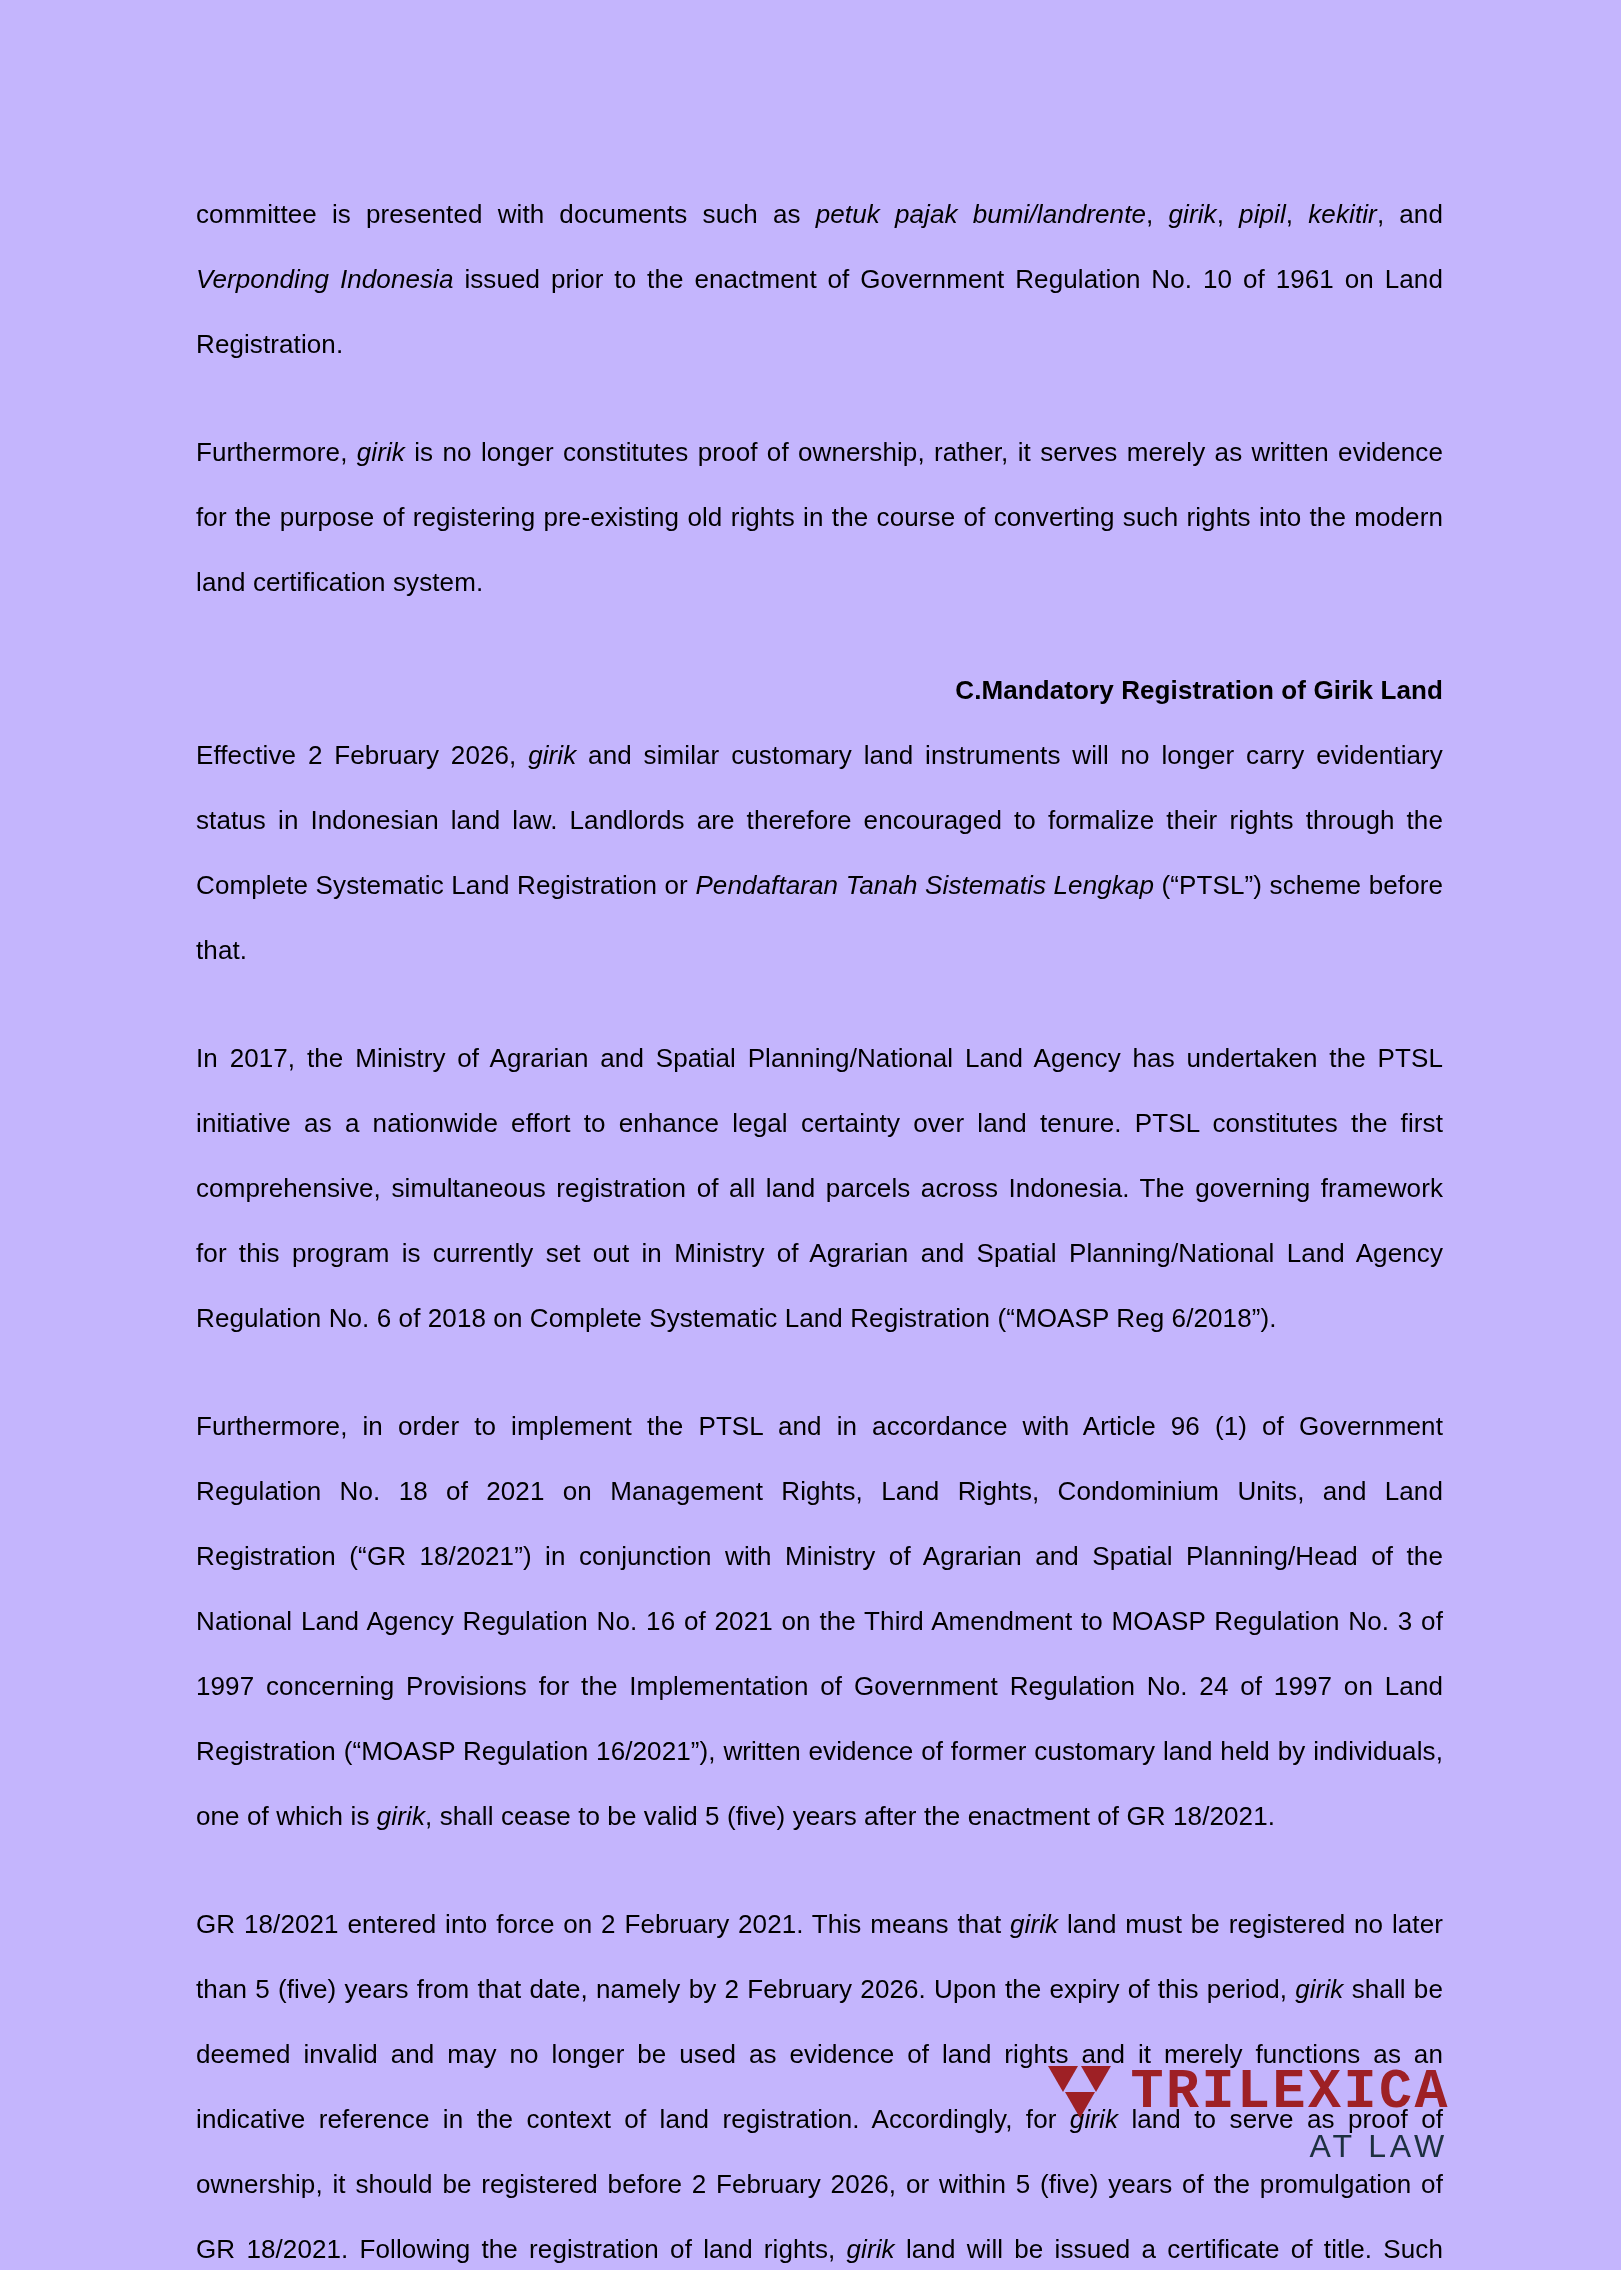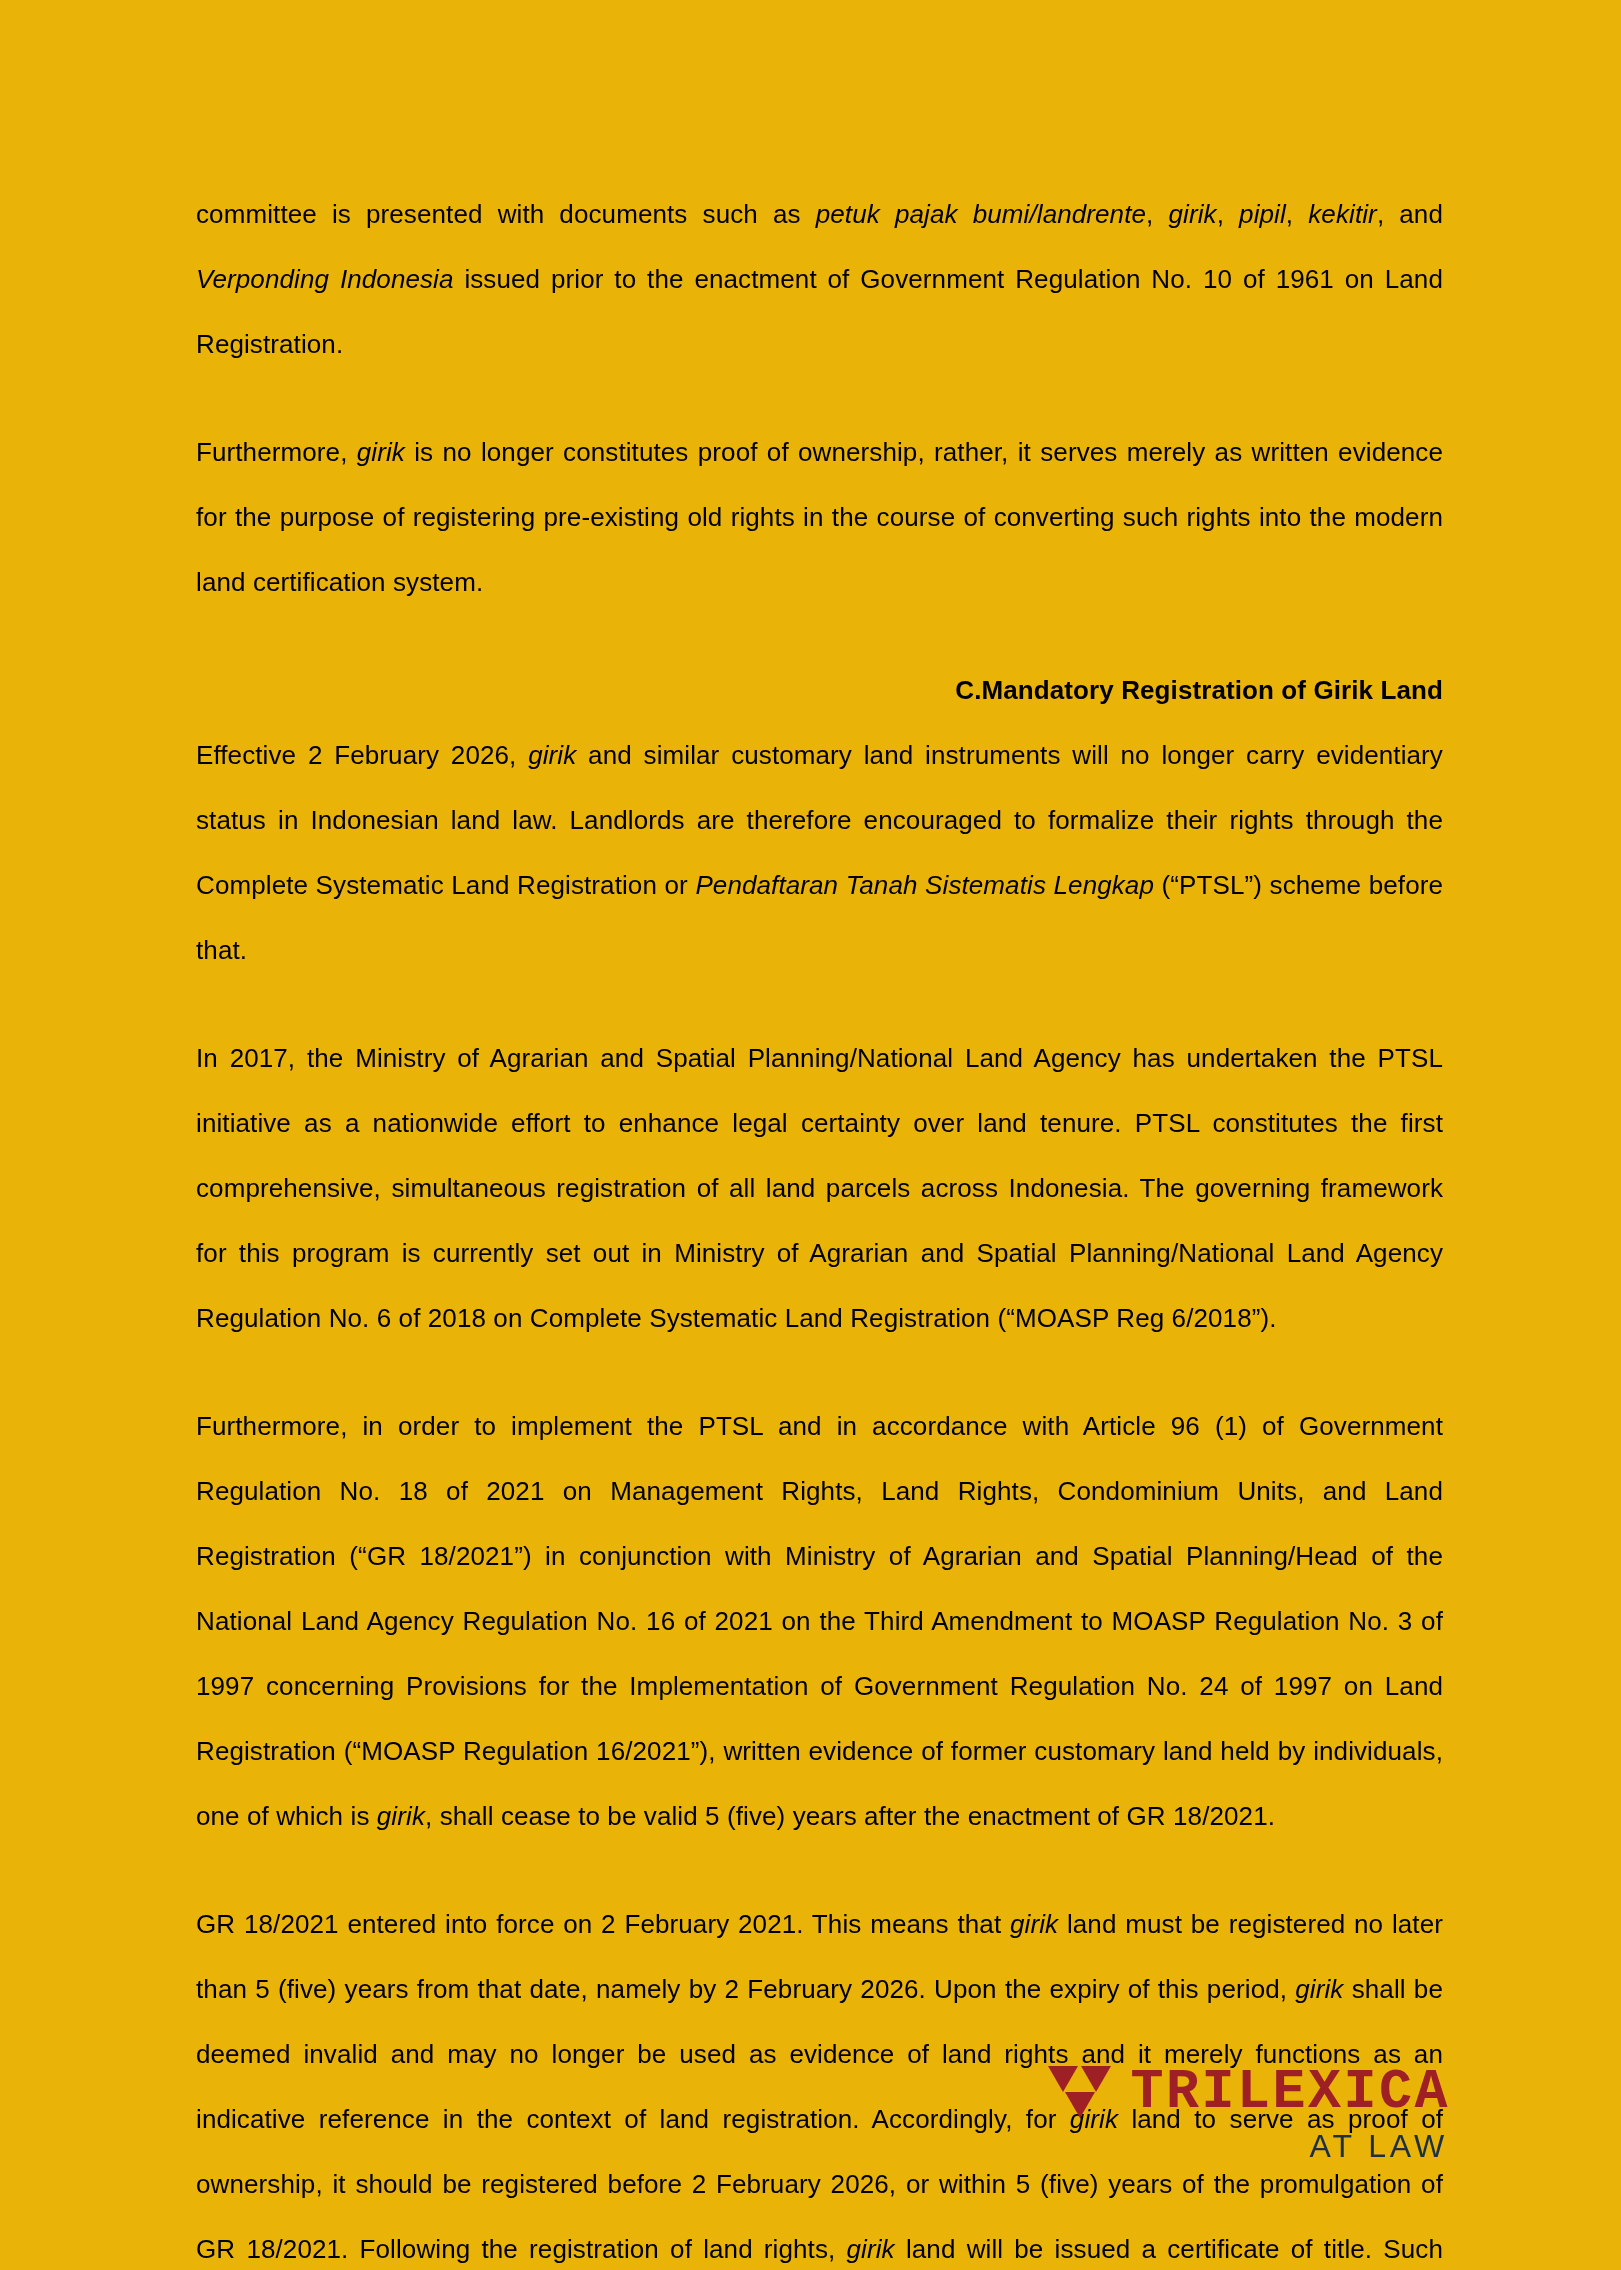--- a/index.html
+++ b/index.html
@@ -9,21 +9,21 @@
     background: #ffffff;
   }
   body {
     font-family: "Liberation Sans", sans-serif;
     color: #000000;
   }
   .page {
     position: relative;
     width: 1621px;
     height: 2270px;
-    background: #eab308;
+    background: #c4b5fd;
     box-sizing: border-box;
     overflow: hidden;
   }
   .content {
     position: absolute;
     left: 196px;
     top: 182px;
     width: 1247px;
   }
   p.para {

